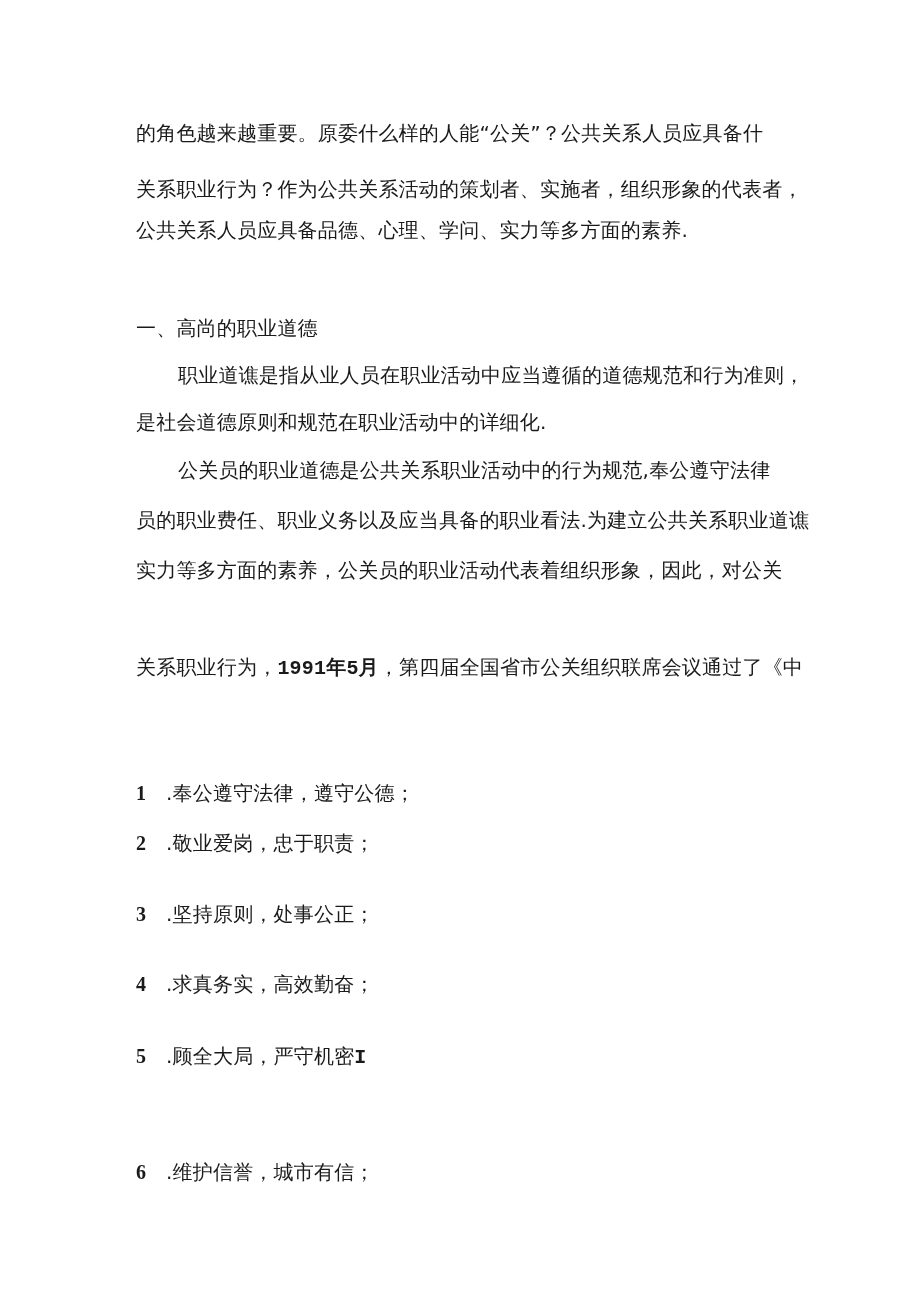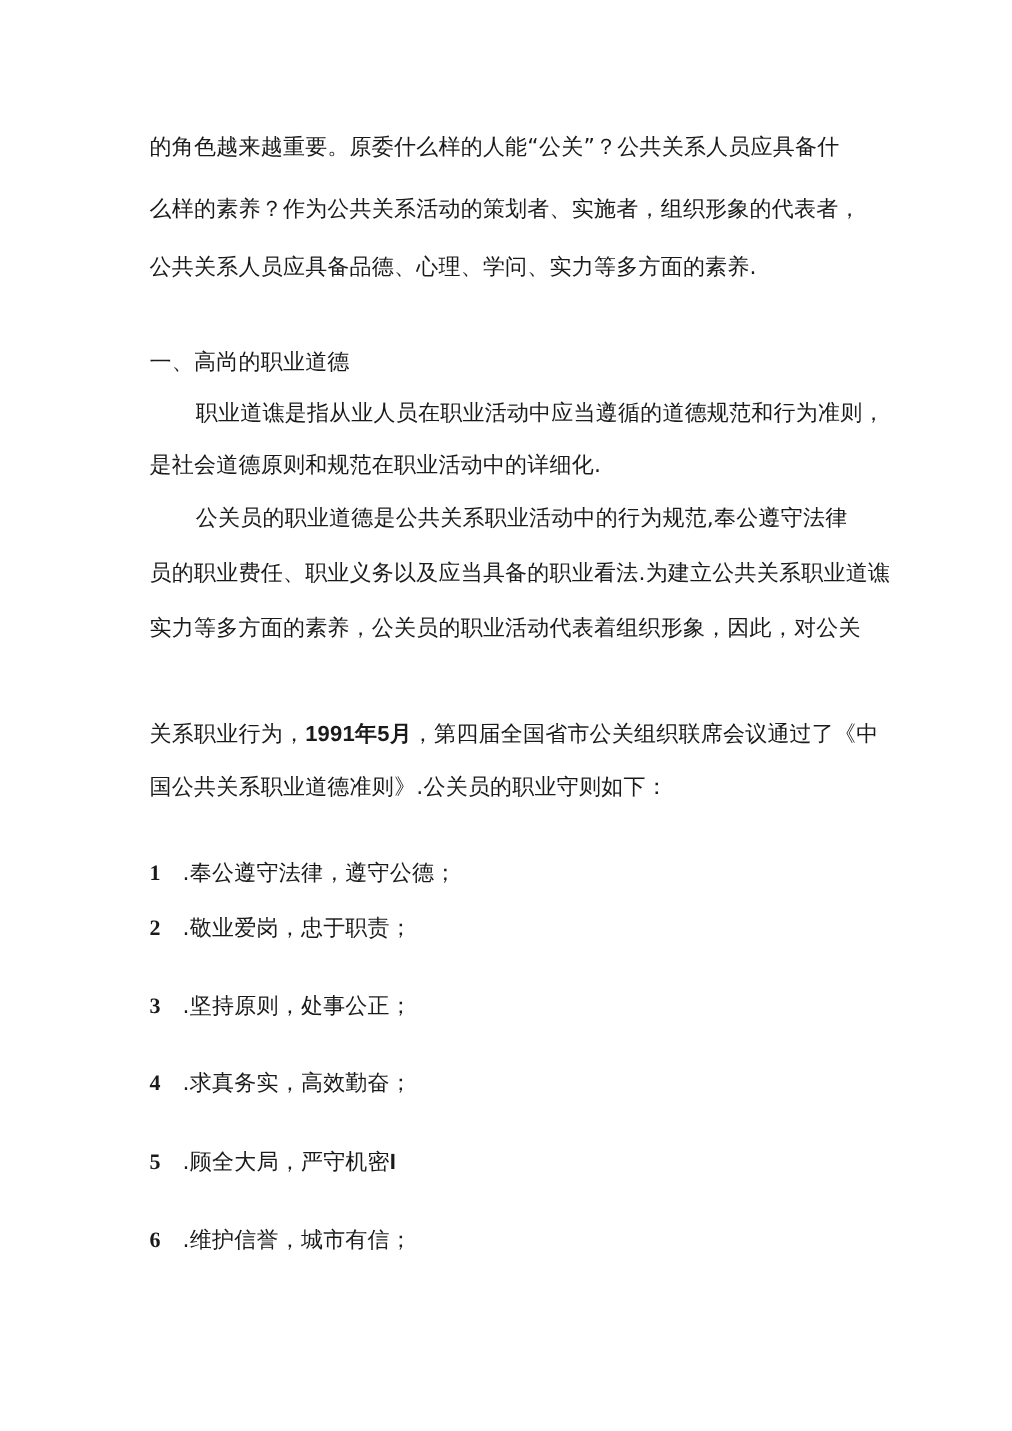--- a/index.html
+++ b/index.html
@@ -2,56 +2,55 @@
 <html><head>
 <meta charset="utf-8">
 <style>
   html, body { margin: 0; padding: 0; background: #ffffff; }
   body { width: 920px; height: 1301px; position: relative; overflow: hidden;
          font-family: "DejaVu Sans", "Liberation Sans", sans-serif; color: #1a1a1a; }
   .page { position: absolute; left: 0; top: 0; width: 920px; height: 1301px; }
   .line { position: absolute; left: 136px; font-size: 20px; line-height: 28px; white-space: nowrap; letter-spacing: 0.2px; }
   .indent { left: 178px; }
   .num { font-family: "Liberation Serif", serif; font-weight: bold; display: inline-block; width: 30px; }
-  .bold-serif { font-family: Liberation Sans, sans-serif; font-weight: bold; }
+  .bold-serif { font-family: Liberation Mono, monospace; font-weight: bold; }
 </style>
 </head>
 <body>
 
 <div class="page">
 
   <div class="line" style="top:119px">的角色越来越重要。原委什么样的人能“公关”？公共关系人员应具备什</div>
-  <div class="line" style="top:175px">么样的素养？作为公共关系活动的策划者、实施者，组织形象的代表者，</div>
-  <div class="line" style="top:228px">公共关系人员应具备品德、心理、学问、实力等多方面的素养.</div>
+  <div class="line" style="top:175px">关系职业行为？作为公共关系活动的策划者、实施者，组织形象的代表者，</div>
+  <div class="line" style="top:216px">公共关系人员应具备品德、心理、学问、实力等多方面的素养.</div>
 
   <div class="line indent" style="top:361px">职业道谯是指从业人员在职业活动中应当遵循的道德规范和行为准则，</div>
 
   <div class="line" style="top:314px">一、高尚的职业道德</div>
   <div class="line" style="top:408px">是社会道德原则和规范在职业活动中的详细化.</div>
 
   <div class="line indent" style="top:456px">公关员的职业道德是公共关系职业活动中的行为规范,奉公遵守法律</div>
   <div class="line" style="top:506px">员的职业费任、职业义务以及应当具备的职业看法.为建立公共关系职业道谯</div>
   <div class="line" style="top:556px">实力等多方面的素养，公关员的职业活动代表着组织形象，因此，对公关</div>
   <div class="line" style="top:653px">
     <span>关系职业行为，</span><span class="bold-serif">1991年5月</span><span>，第四届全国省市公关组织联席会议通过了《中</span>
   </div>
-  <div class="line" style="top:701px">国公共关系职业道德准则》.公关员的职业守则如下：</div>
 
   <div class="line" style="top:779px">
     <span class="num">1</span><span>.奉公遵守法律，遵守公德；</span>
   </div>
   <div class="line" style="top:829px">
     <span class="num">2</span><span>.敬业爱岗，忠于职责；</span>
   </div>
   <div class="line" style="top:900px">
     <span class="num">3</span><span>.坚持原则，处事公正；</span>
   </div>
   <div class="line" style="top:970px">
     <span class="num">4</span><span>.求真务实，高效勤奋；</span>
   </div>
   <div class="line" style="top:1042px">
     <span class="num">5</span><span>.顾全大局，严守机密</span><span class="bold-serif">I</span>
   </div>
-  <div class="line" style="top:1113px">
+  <div class="line" style="top:1158px">
     <span class="num">6</span><span>.维护信誉，城市有信；</span>
   </div>
 
 </div>
 
 </body></html>

